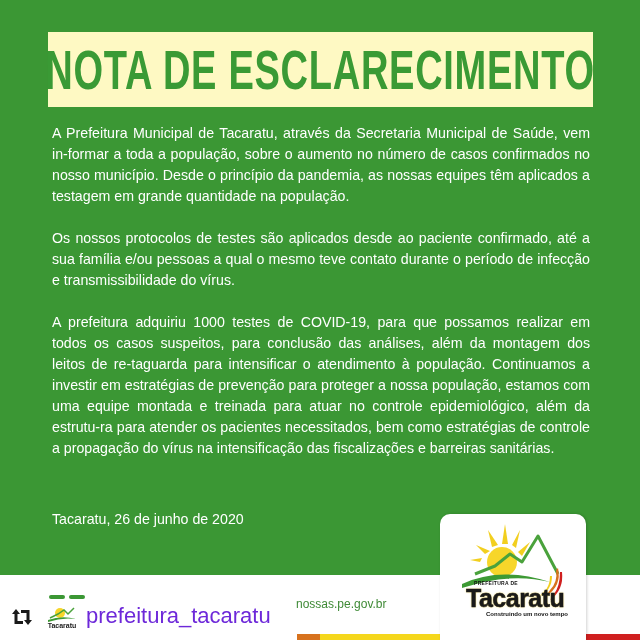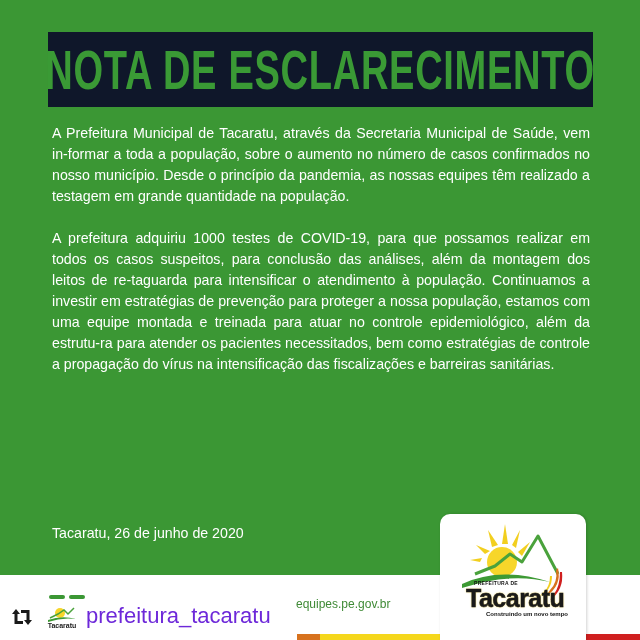--- a/index.html
+++ b/index.html
@@ -5,21 +5,21 @@
   * { margin: 0; padding: 0; box-sizing: border-box; }
   html, body { width: 640px; height: 640px; overflow: hidden; background: #ffffff; }
   body { position: relative; font-family: "Liberation Sans", "DejaVu Sans", sans-serif; }
 
   .green-bg {
     position: absolute; left: 0; top: 0; width: 640px; height: 575px;
     background: #3b9734;
   }
   .title-banner {
     position: absolute; left: 48px; top: 32px; width: 545px; height: 75px;
-    background: #0f172a;
+    background: #fef9c3;
     display: flex; align-items: center; justify-content: center;
   }
   .title-text {
     color: #3a9a35;
     font-family: "Liberation Sans", sans-serif;
     font-weight: 700;
     font-size: 56px;
     letter-spacing: 1px;
     transform: scaleX(0.68);
     transform-origin: center;
@@ -29,21 +29,21 @@
 
   .body-text {
     position: absolute; left: 52px; top: 123px; width: 538px;
     color: #ffffff;
     font-family: "Liberation Sans", sans-serif;
     font-size: 14.2px;
     line-height: 21px;
   }
   .body-text p { text-align: justify; margin-bottom: 21px; }
   .body-text p.last { text-align: left; margin-bottom: 0; }
-  .date-line { position: absolute; left: 52px; top: 523px; color: #ffffff; font-size: 14.2px; line-height: 21px; }
+  .date-line { position: absolute; left: 52px; top: 509px; color: #ffffff; font-size: 14.2px; line-height: 21px; }
 
   .logo-card {
     position: absolute; left: 440px; top: 514px; width: 146px; height: 126px;
     background: #ffffff; border-radius: 10px 10px 0 0;
     box-shadow: 1px 0 3px rgba(0,0,0,0.18);
   }
   .logo-svg { position: absolute; left: 0; top: 0; width: 146px; height: 126px; }
   .logo-prefeitura { position: absolute; left: 34px; top: 66px; font-size: 5px; font-weight: 700; color: #111; letter-spacing: 0.3px; }
   .logo-name {
     position: absolute; left: 26px; top: 70px;
@@ -77,27 +77,28 @@
 </head>
 <body>
 
 <div class="green-bg"></div>
 
 <div class="title-banner">
   <div class="title-text">NOTA DE ESCLARECIMENTO</div>
 </div>
 
 <div class="body-text">
-  <p>A Prefeitura Municipal de Tacaratu, através da Secretaria Municipal de Saúde, vem in-formar a toda a população, sobre o aumento no número de casos confirmados no nosso município. Desde o princípio da pandemia, as nossas equipes têm realizado a testagem em grande quantidade na população.</p>
+  <p>A Prefeitura Municipal de Tacaratu, através da Secretaria Municipal de Saúde, vem in-formar a toda a população, sobre o aumento no número de casos confirmados no nosso município. Desde o princípio da pandemia, as nossas equipes têm aplicados a testagem em grande quantidade na população.</p>
+  <p>Os nossos protocolos de testes são aplicados desde ao paciente confirmado, até a sua família e/ou pessoas a qual o mesmo teve contato durante o período de infecção e transmissibilidade do vírus.</p>
   <p>A prefeitura adquiriu 1000 testes de COVID-19, para que possamos realizar em todos os casos suspeitos, para conclusão das análises, além da montagem dos leitos de re-taguarda para intensificar o atendimento à população. Continuamos a investir em estratégias de prevenção para proteger a nossa população, estamos com uma equipe montada e treinada para atuar no controle epidemiológico, além da estrutu-ra para atender os pacientes necessitados, bem como estratégias de controle a propagação do vírus na intensificação das fiscalizações e barreiras sanitárias.</p>
 </div>
 
 <div class="date-line">Tacaratu, 26 de junho de 2020</div>
 
-<div class="site-url">equipes.pe.gov.br</div>
+<div class="site-url">nossas.pe.gov.br</div>
 
 <div class="stripe stripe-orange"></div>
 <div class="stripe stripe-yellow"></div>
 <div class="stripe stripe-red"></div>
 
 <div class="logo-card">
   <svg class="logo-svg" viewBox="0 0 146 126">
 
     <g fill="#f2cf1f">
       <polygon points="62,30 65,10 68,30"></polygon>

